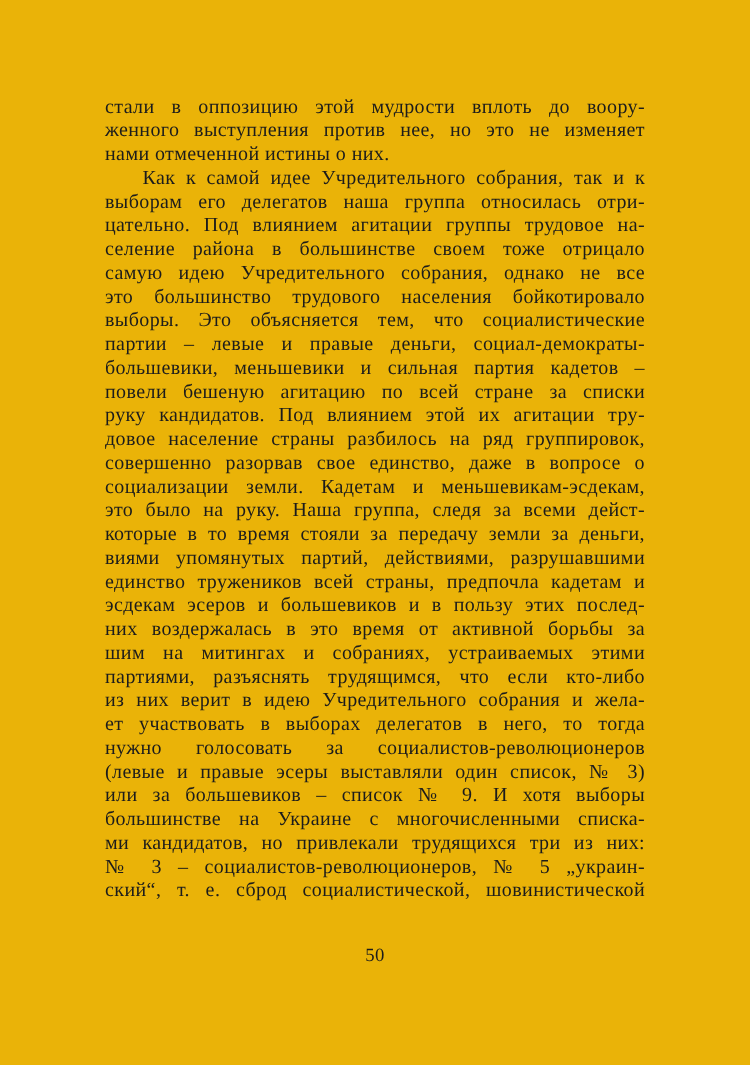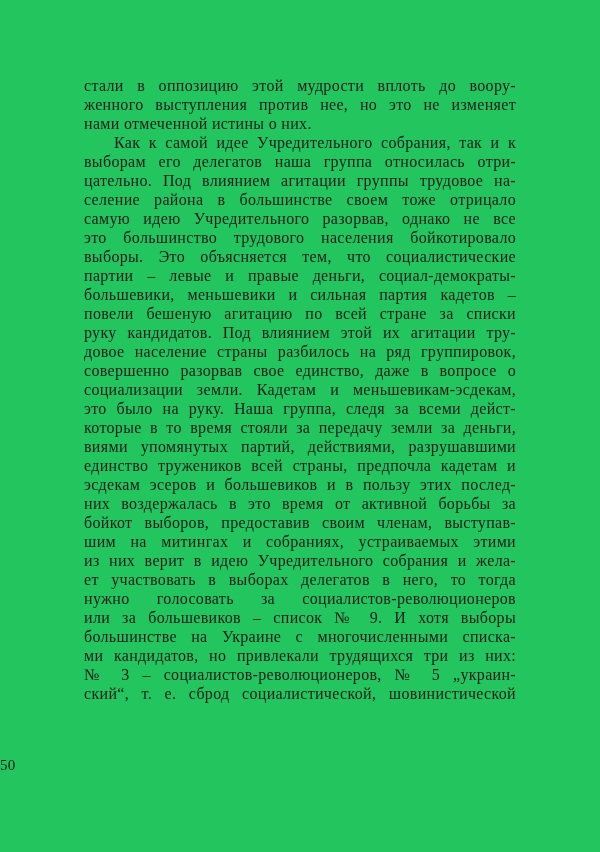--- a/index.html
+++ b/index.html
@@ -7,21 +7,21 @@
   body {
     background: #ffffff;
     font-family: "Liberation Serif", "DejaVu Serif", serif;
     color: #1c1c1c;
     overflow: hidden;
   }
   .page {
     position: relative;
     width: 600px;
     height: 852px;
-    background: #22c55e;
+    background: #eab308;
   }
   .text-block {
     position: absolute;
     left: 84px;
     top: 76px;
     width: 432px;
   }
   .paragraph { margin: 0; }
   .line {
     font-size: 16px;
@@ -35,61 +35,63 @@
     text-align-last: left;
   }
   .line.indent {
     text-indent: 30px;
   }
   .page-number {
     position: absolute;
     left: 0;
     right: 0;
     top: 757px;
+    text-align: center;
     font-size: 15px;
     letter-spacing: 0.02em;
     color: #1c1c1c;
   }
 </style>
 </head>
 <body>
 
 <div class="page">
   <div class="text-block">
       <div class="paragraph">
         <div class="line">стали в оппозицию этой мудрости вплоть до воору-</div>
         <div class="line">женного выступления против нее, но это не изменяет</div>
         <div class="line last-left">нами отмеченной истины о них.</div>
       </div>
       <div class="paragraph">
         <div class="line indent">Как к самой идее Учредительного собрания, так и к</div>
         <div class="line">выборам его делегатов наша группа относилась отри-</div>
         <div class="line">цательно. Под влиянием агитации группы трудовое на-</div>
         <div class="line">селение района в большинстве своем тоже отрицало</div>
-        <div class="line">самую идею Учредительного разорвав, однако не все</div>
+        <div class="line">самую идею Учредительного собрания, однако не все</div>
         <div class="line">это большинство трудового населения бойкотировало</div>
         <div class="line">выборы. Это объясняется тем, что социалистические</div>
         <div class="line">партии – левые и правые деньги, социал-демократы-</div>
         <div class="line">большевики, меньшевики и сильная партия кадетов –</div>
         <div class="line">повели бешеную агитацию по всей стране за списки</div>
         <div class="line">руку кандидатов. Под влиянием этой их агитации тру-</div>
         <div class="line">довое население страны разбилось на ряд группировок,</div>
         <div class="line">совершенно разорвав свое единство, даже в вопросе о</div>
         <div class="line">социализации земли. Кадетам и меньшевикам-эсдекам,</div>
         <div class="line">это было на руку. Наша группа, следя за всеми дейст-</div>
         <div class="line">которые в то время стояли за передачу земли за деньги,</div>
         <div class="line">виями упомянутых партий, действиями, разрушавшими</div>
         <div class="line">единство тружеников всей страны, предпочла кадетам и</div>
         <div class="line">эсдекам эсеров и большевиков и в пользу этих послед-</div>
         <div class="line">них воздержалась в это время от активной борьбы за</div>
-        <div class="line">бойкот выборов, предоставив своим членам, выступав-</div>
         <div class="line">шим на митингах и собраниях, устраиваемых этими</div>
+        <div class="line">партиями, разъяснять трудящимся, что если кто-либо</div>
         <div class="line">из них верит в идею Учредительного собрания и жела-</div>
         <div class="line">ет участвовать в выборах делегатов в него, то тогда</div>
         <div class="line">нужно голосовать за социалистов-революционеров</div>
+        <div class="line">(левые и правые эсеры выставляли один список, № 3)</div>
         <div class="line">или за большевиков – список № 9. И хотя выборы</div>
         <div class="line">большинстве на Украине с многочисленными списка-</div>
         <div class="line">ми кандидатов, но привлекали трудящихся три из них:</div>
         <div class="line">№ 3 – социалистов-революционеров, № 5 „украин-</div>
         <div class="line">ский“, т. е. сброд социалистической, шовинистической</div>
       </div>
     </div>
   <div class="page-number">50</div>
 </div>
 

